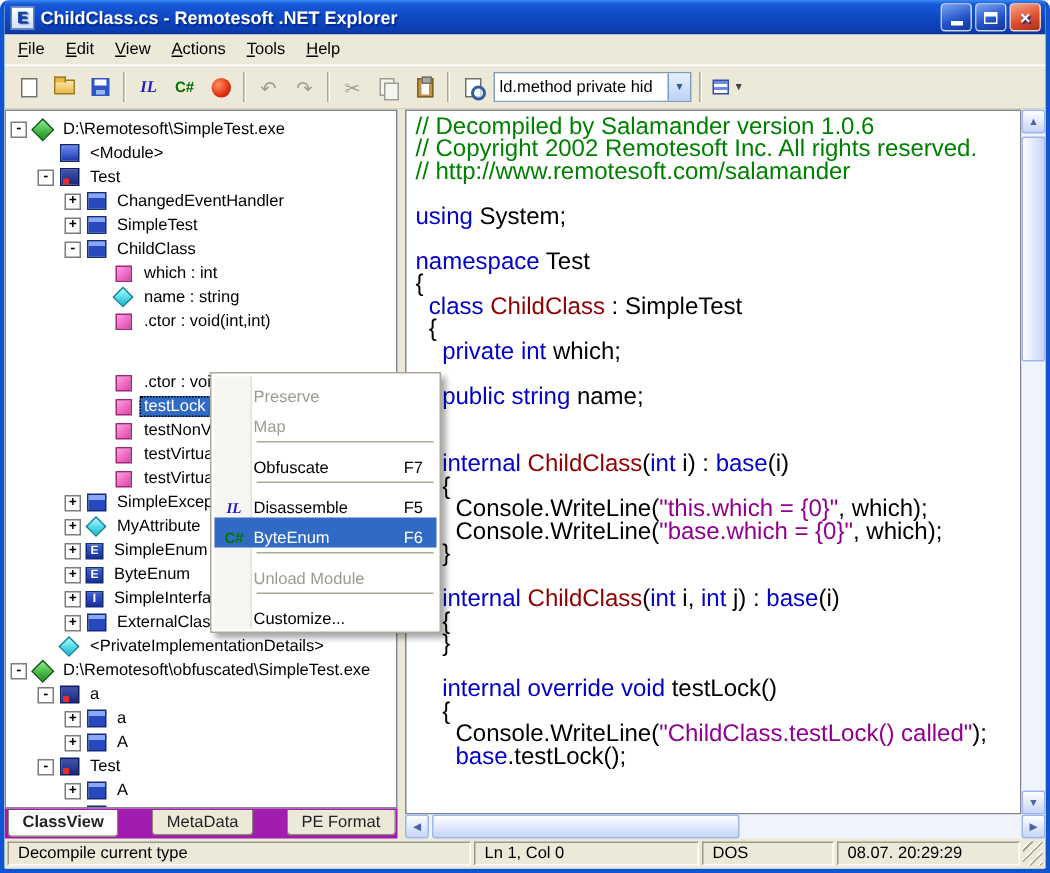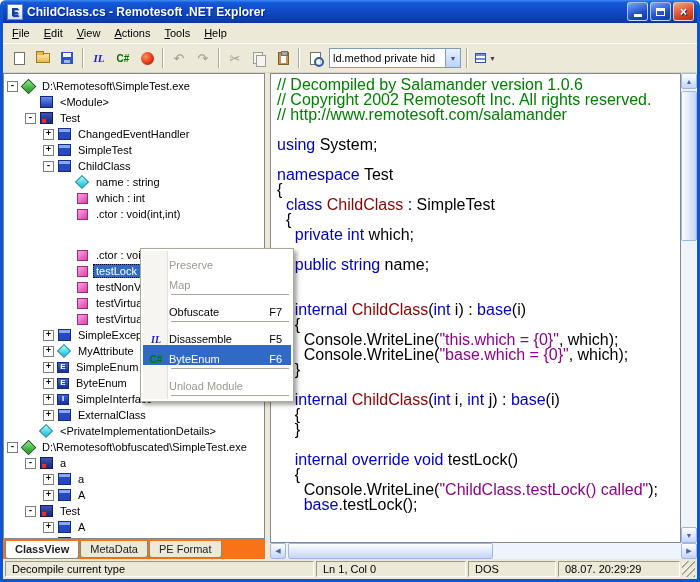--- a/index.html
+++ b/index.html
@@ -69,21 +69,21 @@
   .icon-module::before{content:'';width:11px;height:10px;background:linear-gradient(180deg,#6C8CF0,#1C3CB0);border:1px solid #102870;}
   .icon-namespace{position:relative;}
   .icon-namespace::before{content:'';width:11px;height:10px;background:linear-gradient(180deg,#4054B0,#1A2878);border:1px solid #101C60;}
   .icon-namespace::after{content:'';position:absolute;left:3px;bottom:2px;width:4px;height:4px;background:#E03028;}
   .icon-class::before{content:'';width:11px;height:10px;background:linear-gradient(180deg,#88A8F8 0 30%,#2848C0 30%);border:1px solid #142C80;}
   .icon-field::before,.icon-attribute::before{content:'';width:8px;height:8px;background:linear-gradient(135deg,#A8FFFF,#10B8D0);border:1px solid #0880A0;transform:rotate(45deg);}
   .icon-method::before{content:'';width:9px;height:9px;background:linear-gradient(135deg,#FFA0E8,#E040A8);border:1px solid #A02878;}
   .icon-enum,.icon-interface{background:linear-gradient(180deg,#4060D0,#1A2E9E);border:1px solid #142C80;width:12px;height:11px;}
   .tree-label{padding:1px 3px;}
   .tree-row.selected .tree-label{background:var(--c-selection);color:#fff;outline:1px dotted #000;outline-offset:-1px;}
-  .tabstrip{height:20px;background:#f97316;display:flex;align-items:center;padding:1px 0 0 2px;}
+  .tabstrip{height:20px;background:#a21caf;display:flex;align-items:flex-start;padding:1px 0 0 2px;gap:21px;}
   .tab{height:17px;padding:2px 9px 0 9px;background:#ECE9D8;border:1px solid #8A8775;border-top:none;
        border-radius:0 0 3px 3px;margin-right:1px;color:#222;}
   .tab.active{background:#fff;font-weight:bold;height:18px;}
   .splitter{width:5px;flex:none;}
   .right{flex:1;display:flex;flex-direction:column;min-width:0;}
   .right-top{flex:1;display:flex;min-height:0;}
   .code{flex:1;background:#fff;border:1px solid #828790;overflow:hidden;padding:3px 0 0 6px;
         font-family:Liberation Sans, sans-serif;font-size:16px;line-height:15px;}
   .code-line{white-space:pre;height:15px;}
   .seg-c{color:var(--c-comment);} .seg-k{color:var(--c-keyword);} .seg-s{color:var(--c-string);}
@@ -226,27 +226,27 @@
             <span class="ti icon-class"></span>
             <span class="tree-label">SimpleTest</span>
           </div>
           <div class="tree-row" style="padding-left: 39px;">
             <span class="expander">-</span>
             <span class="ti icon-class"></span>
             <span class="tree-label">ChildClass</span>
           </div>
           <div class="tree-row" style="padding-left: 57px;">
             <span class="expander hidden"></span>
+            <span class="ti icon-method"></span>
+            <span class="tree-label">which : int</span>
+          </div>
+          <div class="tree-row" style="padding-left: 57px;">
+            <span class="expander hidden"></span>
             <span class="ti icon-field"></span>
             <span class="tree-label">name : string</span>
-          </div>
-          <div class="tree-row" style="padding-left: 57px;">
-            <span class="expander hidden"></span>
-            <span class="ti icon-method"></span>
-            <span class="tree-label">which : int</span>
           </div>
           <div class="tree-row" style="padding-left: 57px;">
             <span class="expander hidden"></span>
             <span class="ti icon-method"></span>
             <span class="tree-label">.ctor : void(int,int)</span>
           </div>
           <div class="tree-row" style="padding-left: 57px; margin-top: 25px;">
             <span class="expander hidden"></span>
             <span class="ti icon-method"></span>
             <span class="tree-label">.ctor : void(int)</span>
@@ -436,15 +436,20 @@
         <span class="cm-label">ByteEnum</span>
         <span class="cm-shortcut">F6</span>
       </div>
       <div class="menu-sep"></div>
       <div class="cm-item disabled">
         <span class="cm-icon"></span>
         <span class="cm-label">Unload Module</span>
         <span class="cm-shortcut"></span>
       </div>
       <div class="menu-sep"></div>
+      <div class="cm-item">
+        <span class="cm-icon"></span>
+        <span class="cm-label">Customize...</span>
+        <span class="cm-shortcut"></span>
+      </div>
     </div>
 
 </div>
 
 </body></html>

